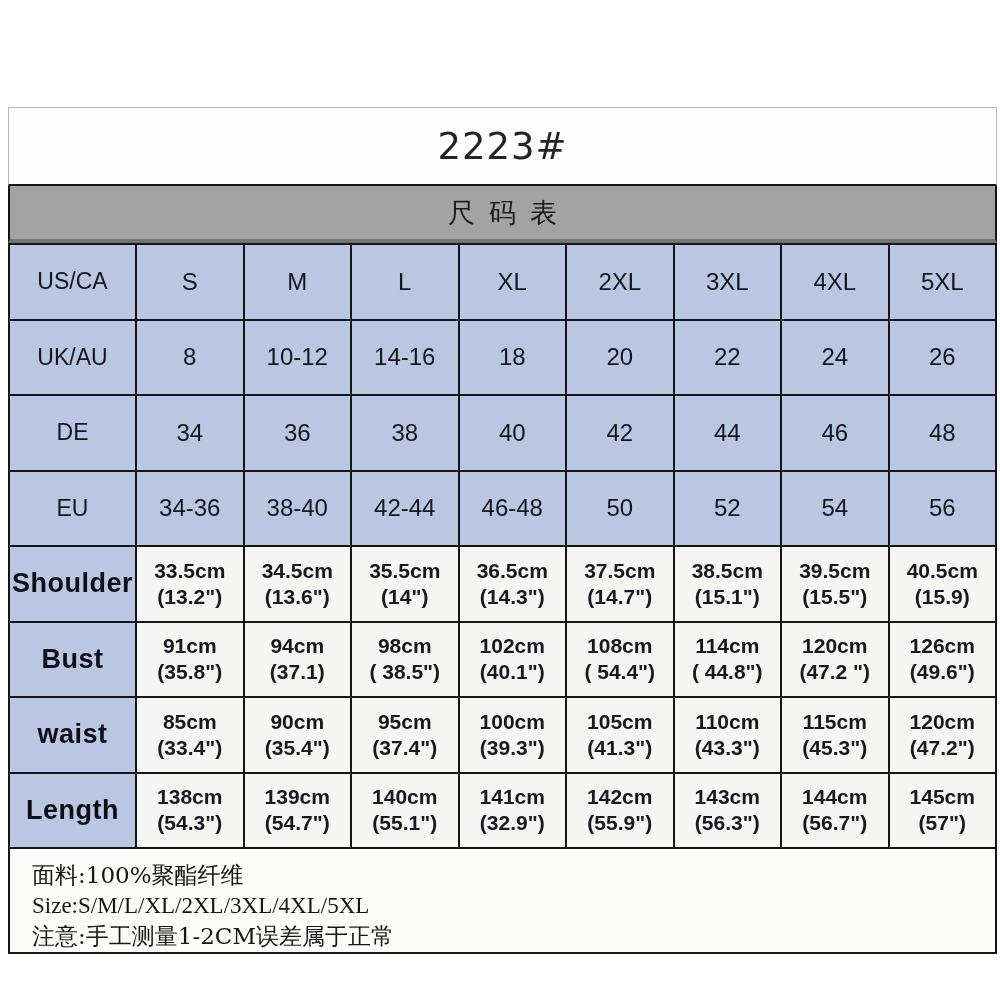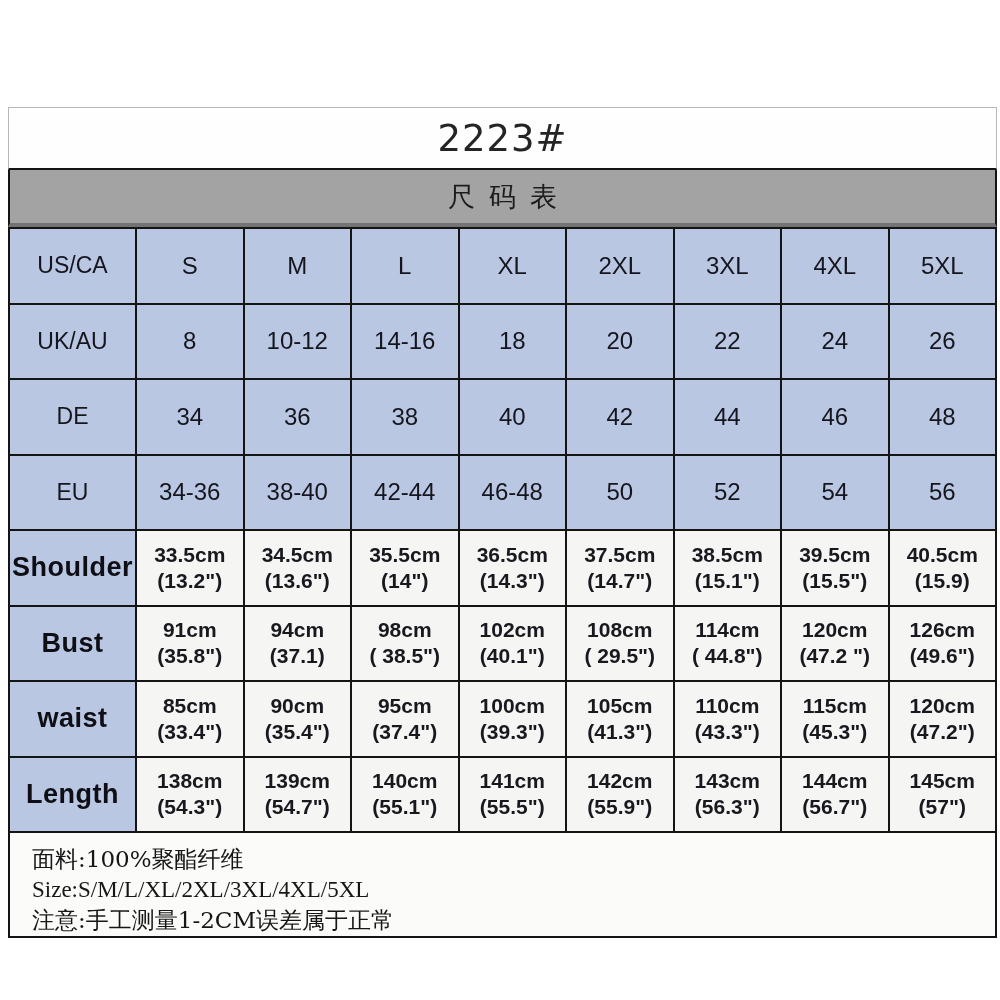--- a/index.html
+++ b/index.html
@@ -5,21 +5,21 @@
   * { margin:0; padding:0; box-sizing:border-box; }
   html,body { width:1000px; height:1000px; background:#ffffff; }
   body { font-family:"Liberation Sans", sans-serif; color:#1a1a1a; position:relative; }
 
   .sheet {
     position:absolute; left:8px; top:107px; width:989px;
   }
 
   
   .title-row {
-    height:63px;
+    height:79px;
     border:1px solid #b9b9b9; border-bottom:2px solid #141414;
     display:flex; align-items:center; justify-content:center;
     font-size:37px; font-weight:500; letter-spacing:1px; color:#242424;
     background:#fefefe;
     font-family:"DejaVu Sans", sans-serif;
   }
 
   
   .subtitle-row {
     height:57px;
@@ -132,21 +132,21 @@
       <div class="cell blue rowlabel measure-label">Bust</div>
       <div class="cell data measure-val">91cm
 (35.8")</div>
       <div class="cell data measure-val">94cm
 (37.1)</div>
       <div class="cell data measure-val">98cm
 ( 38.5")</div>
       <div class="cell data measure-val">102cm
 (40.1")</div>
       <div class="cell data measure-val">108cm
-( 29.5")</div>
+( 54.4")</div>
       <div class="cell data measure-val">114cm
 ( 44.8")</div>
       <div class="cell data measure-val">120cm
 (47.2 ")</div>
       <div class="cell data measure-val">126cm
 (49.6")</div>
       <div class="cell blue rowlabel measure-label">waist</div>
       <div class="cell data measure-val">85cm
 (33.4")</div>
       <div class="cell data measure-val">90cm
@@ -164,21 +164,21 @@
       <div class="cell data measure-val">120cm
 (47.2")</div>
       <div class="cell blue rowlabel measure-label">Length</div>
       <div class="cell data measure-val">138cm
 (54.3")</div>
       <div class="cell data measure-val">139cm
 (54.7")</div>
       <div class="cell data measure-val">140cm
 (55.1")</div>
       <div class="cell data measure-val">141cm
-(55.5")</div>
+(32.9")</div>
       <div class="cell data measure-val">142cm
 (55.9")</div>
       <div class="cell data measure-val">143cm
 (56.3")</div>
       <div class="cell data measure-val">144cm
 (56.7")</div>
       <div class="cell data measure-val">145cm
 (57")</div>
     </div>
 

